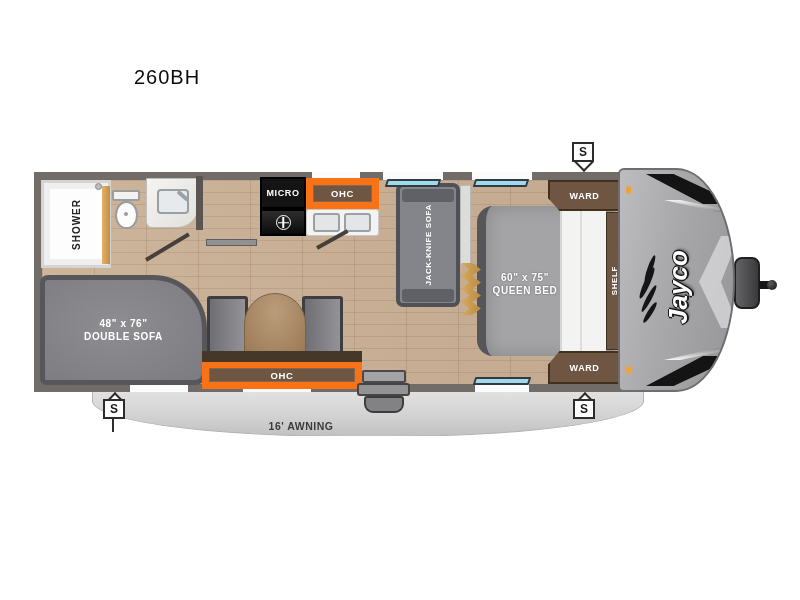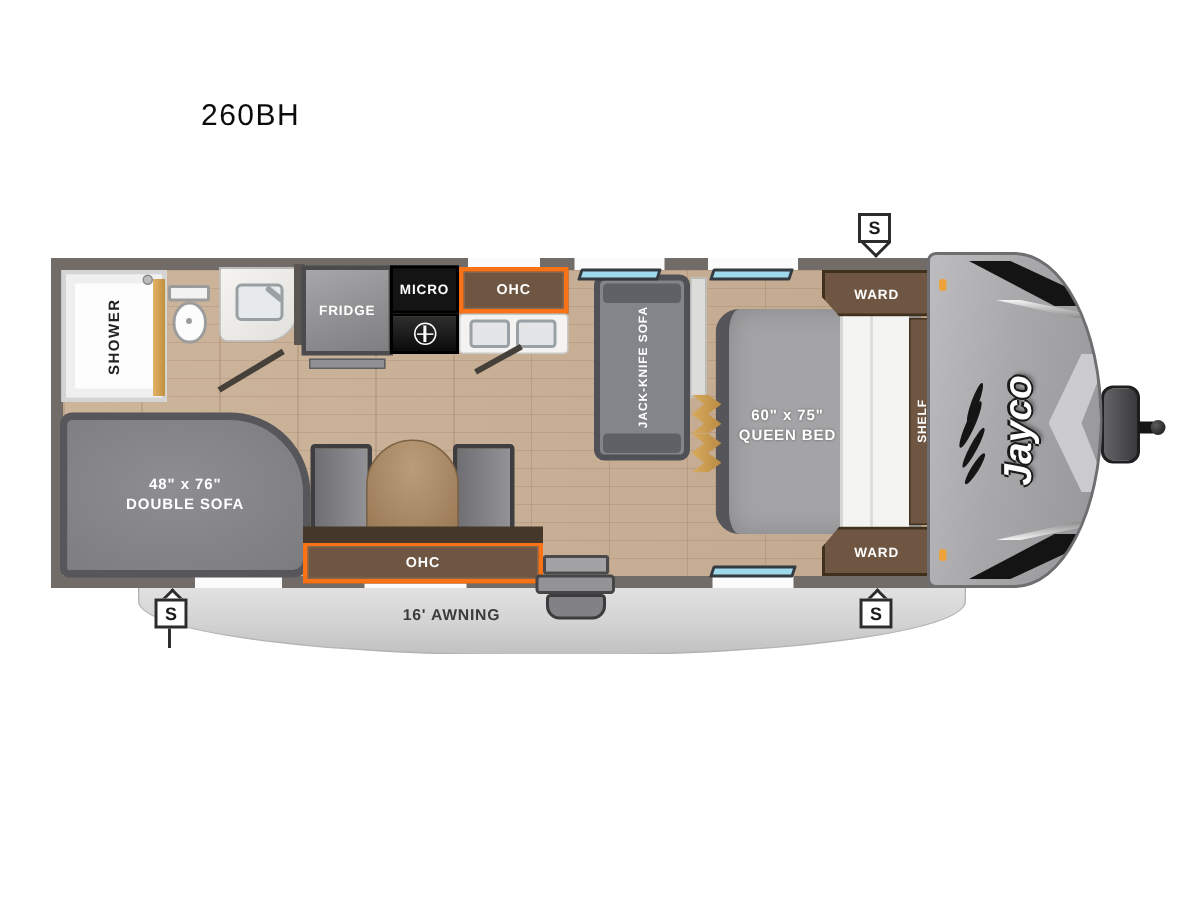--- a/index.html
+++ b/index.html
@@ -12,21 +12,21 @@
   
   #plan-title{left:134px;top:66px;font-size:20px;font-weight:500;color:#0b0b0b;letter-spacing:1px;}
   #footer-logo{left:6px;top:572px;font-size:17px;font-weight:bold;font-style:italic;
                color:#9f9f9f;text-shadow:.5px .5px 0 #d2d2d2;}
 
   
   #awning{left:92px;top:390px;width:552px;height:47px;z-index:1;
           background:linear-gradient(180deg,#e2e2e2 0%,#d3d3d3 55%,#c1c1c1 100%);
           border:1px solid #b3b3b3;border-top:none;
           border-radius:0 0 260px 260px / 0 0 36px 36px;}
-  #awning-label{left:246px;top:404px;width:110px;text-align:center;font-size:10.5px;
+  #awning-label{left:246px;top:420px;width:110px;text-align:center;font-size:10.5px;
                 font-weight:bold;color:#3c3c3c;letter-spacing:.5px;z-index:2;}
   #awning-arm{left:112px;top:398px;width:2px;height:34px;background:#2e2e2e;z-index:2;}
 
   
   #trailer{left:34px;top:172px;width:596px;height:220px;z-index:2;
            border:8px solid #716c67;
            background-color:#c9b097;
            background-image:
              repeating-linear-gradient(180deg, rgba(120,85,55,.16) 0 1px, rgba(255,255,255,0) 1px 12px),
              repeating-linear-gradient(90deg, rgba(120,85,55,.18) 0 1px, rgba(0,0,0,0) 1px 52px),
@@ -62,21 +62,21 @@
           background:linear-gradient(160deg,#a7a7a9 0%,#8e8e90 60%,#7f7f81 100%);
           display:flex;align-items:center;justify-content:center;}
   #fridge-vent{left:206px;top:239px;width:51px;height:7px;background:#919193;border:1px solid #5e5e60;z-index:3;}
   #micro{left:260px;top:177px;width:46px;height:32px;background:#141414;border:2px solid #000;z-index:3;
          display:flex;align-items:center;justify-content:center;}
   #stove{left:260px;top:209px;width:46px;height:27px;border:2px solid #000;z-index:3;
          background:linear-gradient(180deg,#2e2e2e,#0b0b0b);display:flex;align-items:center;justify-content:center;}
   #burner{width:13px;height:13px;border:1.5px solid #fff;border-radius:50%;position:relative;}
   #burner::before{content:"";position:absolute;left:50%;top:1px;bottom:1px;width:1.5px;background:#fff;transform:translateX(-50%);}
   #burner::after{content:"";position:absolute;top:50%;left:1px;right:1px;height:1.5px;background:#fff;transform:translateY(-50%);}
-  .ohc{background:#6f5642;border:3px solid #f97316;box-shadow:inset 0 0 0 1px #84674f;z-index:3;
+  .ohc{background:#6f5642;border:7px solid #f97316;box-shadow:inset 0 0 0 1px #84674f;z-index:3;
        display:flex;align-items:center;justify-content:center;}
   #kitchen-ohc{left:306px;top:178px;width:73px;height:31px;}
   #counter{left:306px;top:209px;width:73px;height:27px;background:#f4f3f1;border:1px solid #c9c9c7;
            border-radius:3px;z-index:3;}
   .bowl{top:213px;width:27px;height:19px;background:#e3e5e6;border:2px solid #9aa1a5;border-radius:3px;z-index:4;}
   #bowl-l{left:313px;} #bowl-r{left:344px;}
   #entry-wall{left:317px;top:246px;width:35px;height:4px;background:#46403a;z-index:4;
               transform:rotate(-29deg);transform-origin:left center;}
 
   
@@ -212,23 +212,20 @@
   <div class="abs" id="shower-head"></div>
   <div class="abs" id="toilet-tank"></div>
   <div class="abs" id="toilet-bowl"></div>
   <div class="abs" id="toilet-dot"></div>
   <div class="abs" id="vanity"></div>
   <div class="abs" id="bath-sink"></div>
   <div class="abs" id="faucet"></div>
   <div class="abs" id="bath-wall"></div>
   <div class="abs" id="bath-door"></div>
 
-  <div class="abs" id="fridge">
-    <span class="lbl s9">FRIDGE</span>
-  </div>
   <div class="abs" id="fridge-vent"></div>
   <div class="abs" id="micro">
     <span class="lbl s9">MICRO</span>
   </div>
   <div class="abs" id="stove">
     <span id="burner"></span>
   </div>
   <div class="abs ohc" id="kitchen-ohc">
     <span class="lbl s95">OHC</span>
   </div>

